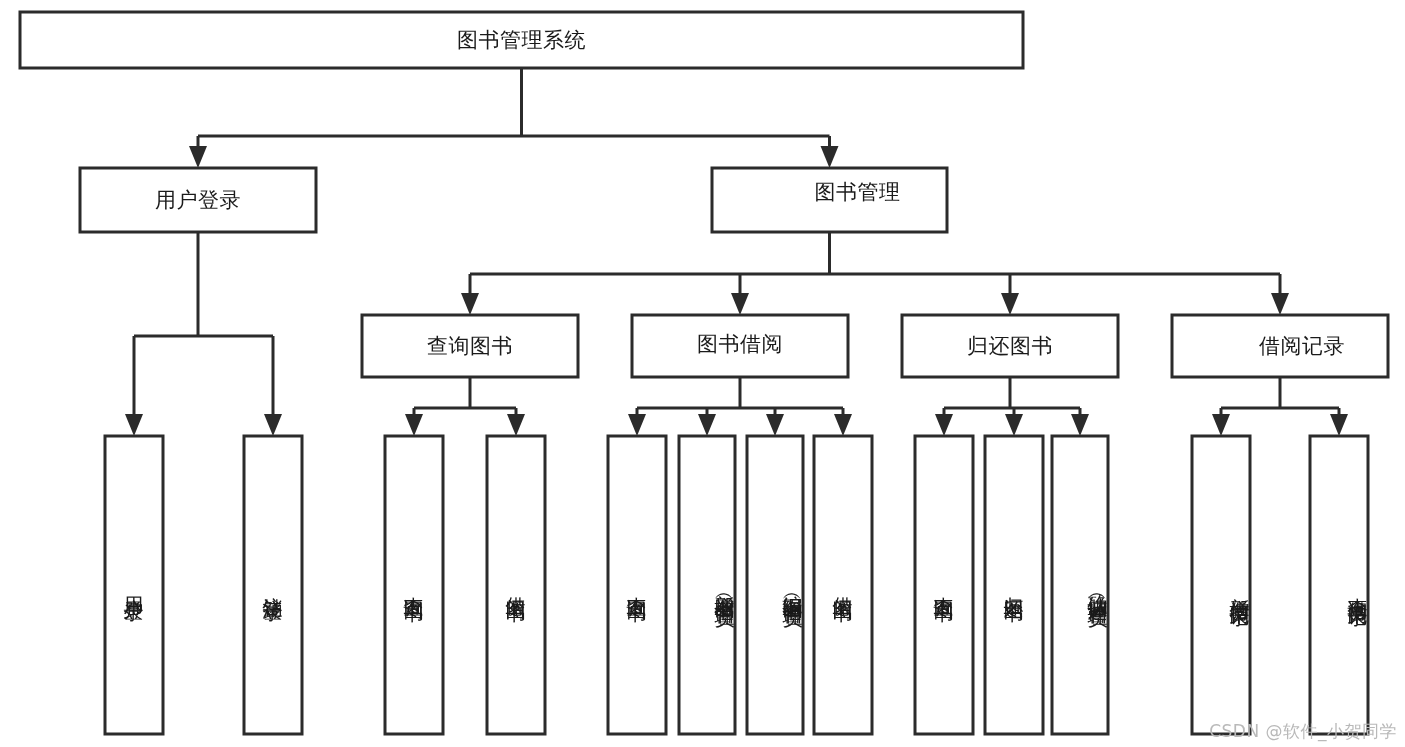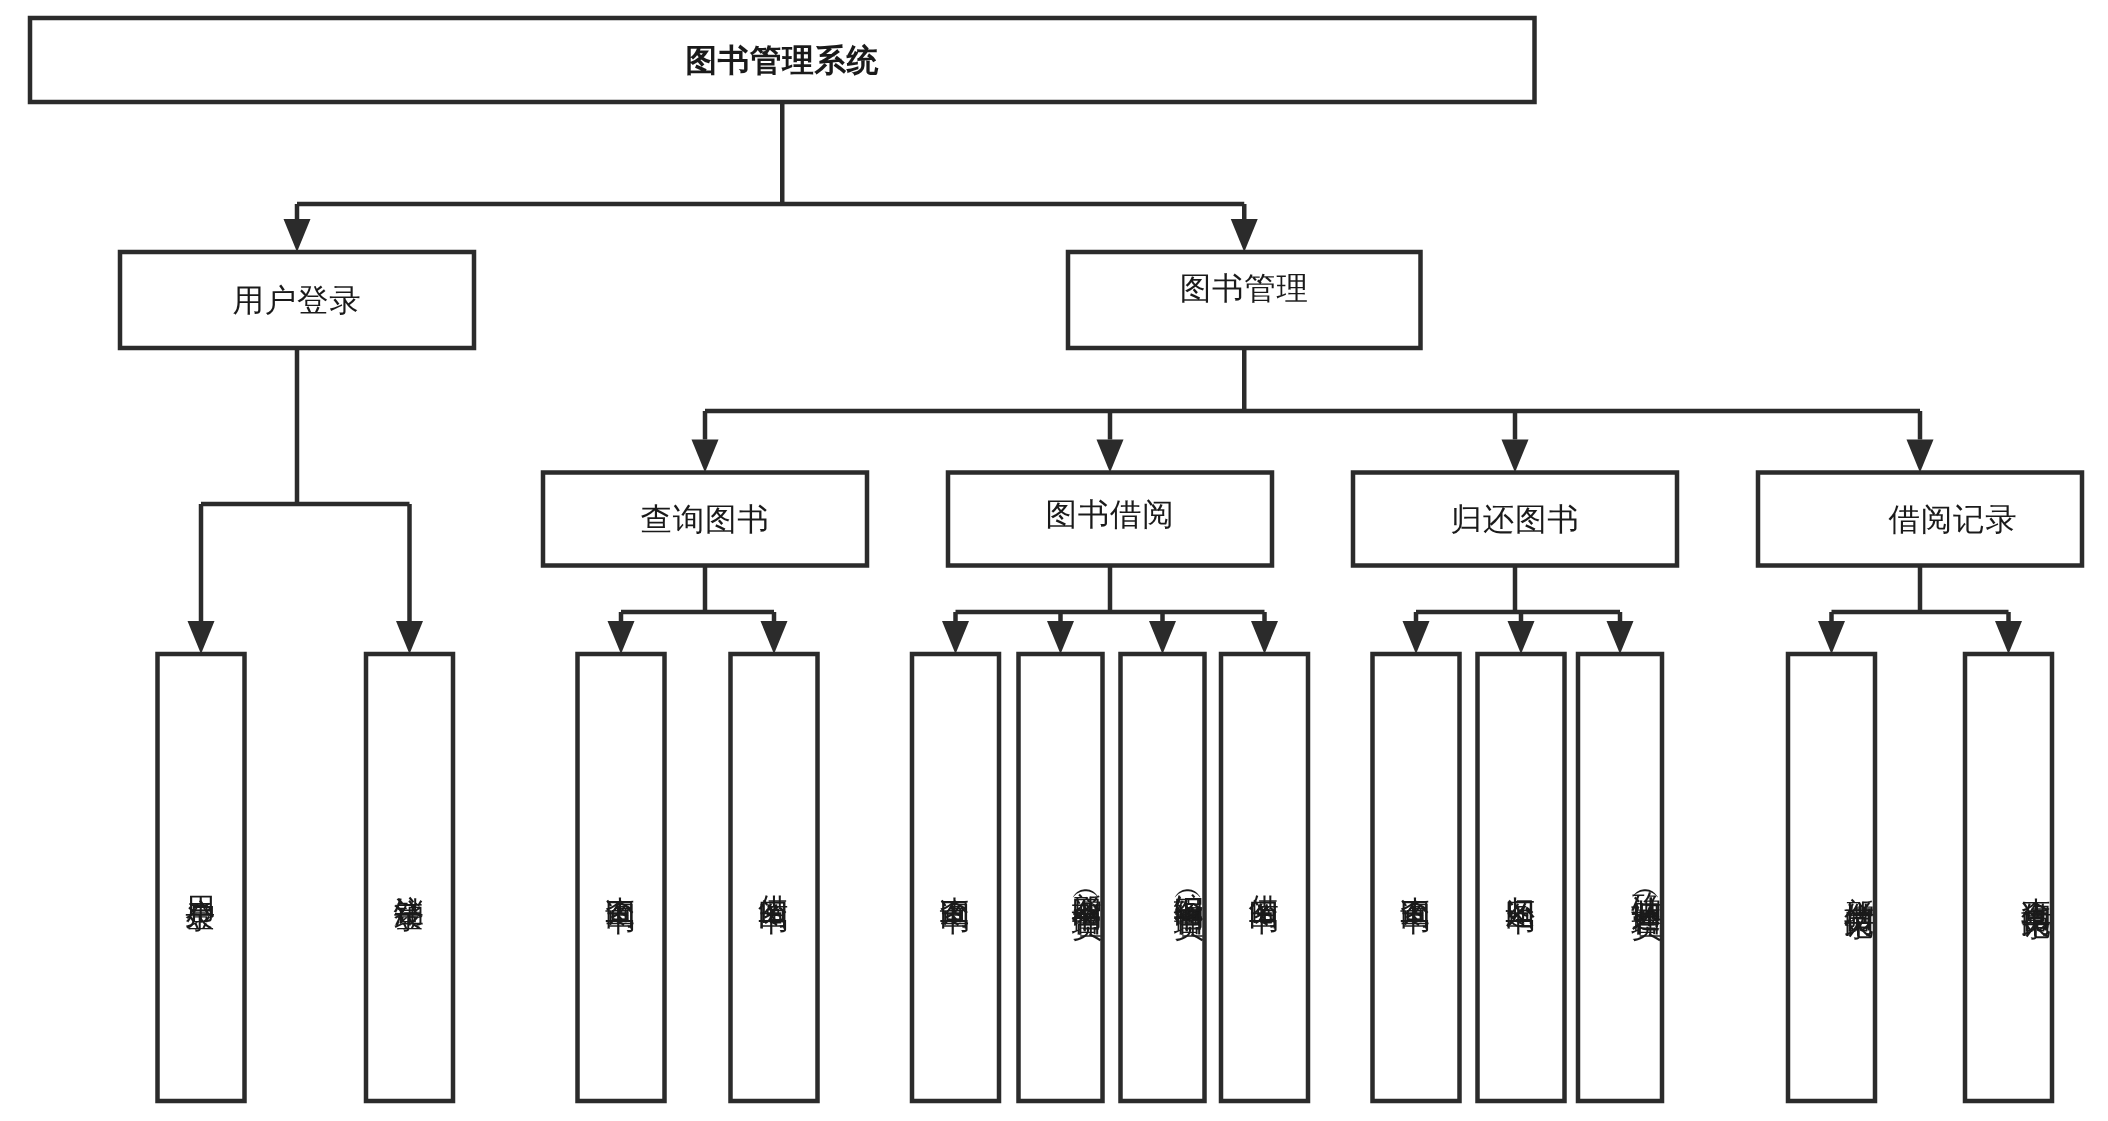--- a/index.html
+++ b/index.html
@@ -148,34 +148,35 @@
       <rect x="679" y="436" width="56" height="298" class="node-rect"></rect>
       <rect x="747" y="436" width="56" height="298" class="node-rect"></rect>
       <rect x="814" y="436" width="58" height="298" class="node-rect"></rect>
       <rect x="915" y="436" width="58" height="298" class="node-rect"></rect>
       <rect x="985" y="436" width="58" height="298" class="node-rect"></rect>
       <rect x="1052" y="436" width="56" height="298" class="node-rect"></rect>
       <rect x="1192" y="436" width="58" height="298" class="node-rect"></rect>
       <rect x="1310" y="436" width="58" height="298" class="node-rect"></rect>
     </svg>
   <div id="label-layer">
-      <div class="node-label horiz" style="left: 20px; top: 12px; width: 1003px; height: 56px; font-weight: bold;">图书管理系统</div>
+      <div class="node-label horiz" style="left: 20px; top: 12px; width: 1003px; height: 56px;">图书管理系统</div>
       <div class="node-label horiz" style="left: 80px; top: 168px; width: 236px; height: 64px;">用户登录</div>
-      <div class="node-label horiz" style="left: 712px; top: 168px; width: 235px; height: 48px; border-radius: 20px;">图书管理</div>
+      <div class="node-label horiz" style="left: 740px; top: 168px; width: 235px; height: 48px; border-radius: 20px;">图书管理</div>
       <div class="node-label horiz" style="left: 362px; top: 315px; width: 216px; height: 62px;">查询图书</div>
       <div class="node-label horiz" style="left: 632px; top: 315px; width: 216px; height: 62px; font-family: Liberation Mono, monospace;">图书借阅</div>
       <div class="node-label horiz" style="left: 902px; top: 315px; width: 216px; height: 62px;">归还图书</div>
       <div class="node-label horiz" style="left: 1172px; top: 315px; width: 260px; height: 62px;">借阅记录</div>
       <div class="node-label vert" style="left: 105px; top: 436px; width: 58px; height: 298px;">用户登录</div>
       <div class="node-label vert" style="left: 244px; top: 436px; width: 58px; height: 298px;">注销登录</div>
       <div class="node-label vert" style="left: 385px; top: 436px; width: 58px; height: 298px;">查询图书</div>
       <div class="node-label vert" style="left: 487px; top: 436px; width: 58px; height: 298px;">借阅图书</div>
       <div class="node-label vert" style="left: 608px; top: 436px; width: 58px; height: 298px;">查询图书</div>
       <div class="node-label vert top-aligned" style="left: 679px; top: 436px; width: 56px; height: 298px;">新增图书（管理员）</div>
       <div class="node-label vert top-aligned" style="left: 747px; top: 436px; width: 56px; height: 298px;">编辑图书（管理员）</div>
       <div class="node-label vert" style="left: 814px; top: 436px; width: 58px; height: 298px;">借阅图书</div>
       <div class="node-label vert" style="left: 915px; top: 436px; width: 58px; height: 298px;">查询图书</div>
       <div class="node-label vert" style="left: 985px; top: 436px; width: 58px; height: 298px;">归还图书</div>
       <div class="node-label vert top-aligned" style="left: 1052px; top: 436px; width: 56px; height: 298px;">确认归还（管理员）</div>
       <div class="node-label vert top-aligned" style="left: 1192px; top: 436px; width: 58px; height: 298px;">新增借阅记录</div>
       <div class="node-label vert top-aligned" style="left: 1310px; top: 436px; width: 58px; height: 298px;">查询借阅记录</div>
     </div>
+  <div id="watermark">CSDN @软件_小贺同学</div>
 </div>
 
 </body></html>

